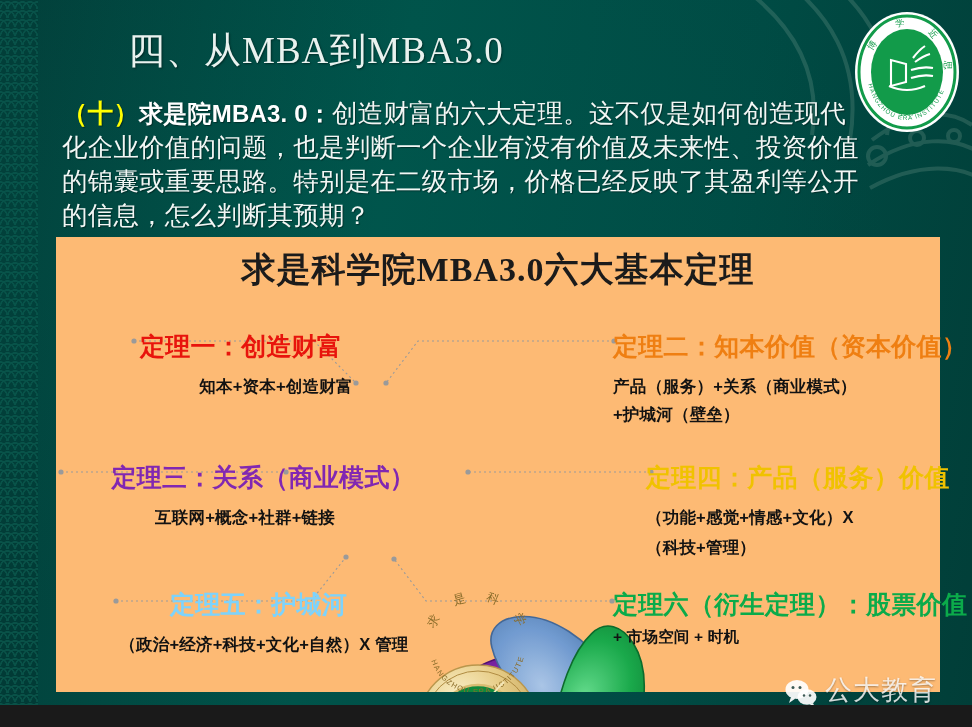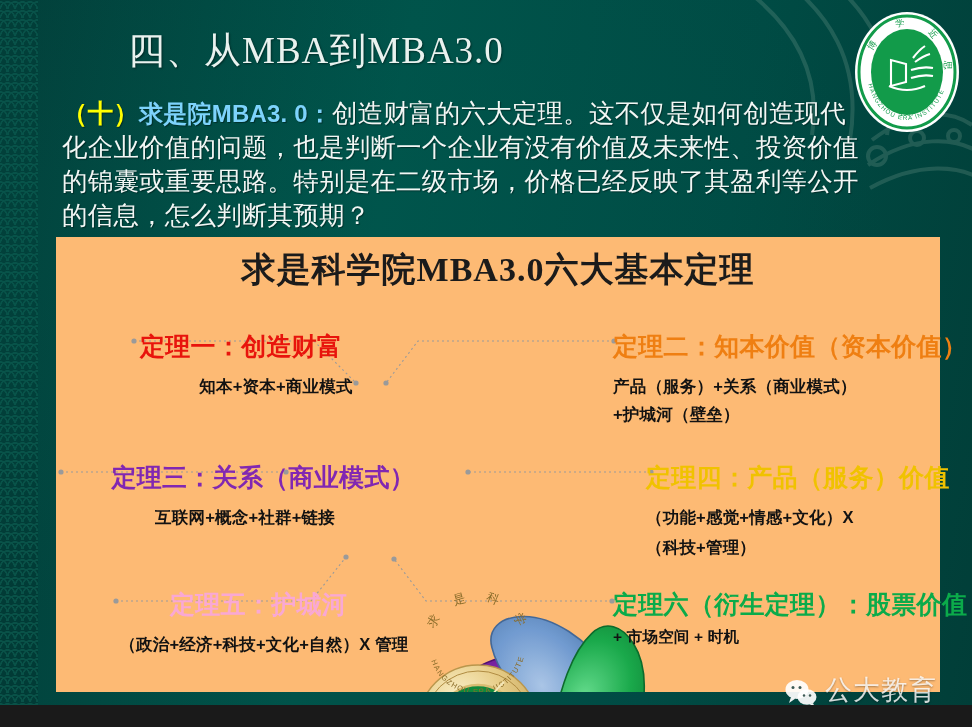--- a/index.html
+++ b/index.html
@@ -73,21 +73,21 @@
     left: 62px; top: 97px;
     width: 800px;
     font-family: "Liberation Serif", "DejaVu Serif", serif;
     font-size: 25.5px;
     line-height: 1.33;
     color: #f2f7f5;
     text-shadow: 1px 1px 1px rgba(0,0,0,.4);
     letter-spacing: .2px;
   }
   .body-text .hl {
-    color: #7dd3fc;
+    color: #ffffff;
     font-weight: bold;
     font-family: "Liberation Sans", "DejaVu Sans", sans-serif;
     font-size: 24px;
     text-align: right;
   }
   .body-text .hl-paren {
     color: #ffff00;
     font-weight: bold;
     font-family: "Liberation Serif", "DejaVu Serif", serif;
     font-size: 25.5px;
@@ -144,21 +144,21 @@
   #th4 { left: 646px;  top: 461px; width: 300px; }
   #th5 { left: 74px;   top: 588px; width: 380px; text-align: center; }
   #th5 .th-head { margin-left: 96px; text-align: left; }
   #th6 { left: 613px;  top: 588px; width: 335px; }
   #th6 .th-body { font-size: 15.5px; }
 
   .c-red    { color: #e8140c; }
   .c-orange { color: #ef7f12; }
   .c-purple { color: #8127b2; }
   .c-yellow { color: #f0c200; }
-  .c-cyan   { color: #f9a8d4; }
+  .c-cyan   { color: #7dd3fc; }
   .c-green  { color: #0bab4a; }
 
   
   .pinwheel {
     position: absolute;
     left: 345px; top: 330px;
     width: 306px; height: 320px;
   }
 
   
@@ -380,21 +380,21 @@
         <text x="70" y="146" font-size="8.5" fill="#f4e7b8" font-family="'Liberation Serif',serif">博</text>
         <text x="70" y="157" font-size="8.5" fill="#f4e7b8" font-family="'Liberation Serif',serif">学</text>
         <text x="70" y="168" font-size="8.5" fill="#f4e7b8" font-family="'Liberation Serif',serif">近</text>
         <text x="81" y="168" font-size="8.5" fill="#f4e7b8" font-family="'Liberation Serif',serif">思</text>
       </g>
     </svg>
   </div>
 
   <div class="theorem" id="th1">
     <span class="th-head c-red">定理一：创造财富</span>
-    <span class="th-body">知本+资本+商业模式</span>
+    <span class="th-body">知本+资本+创造财富</span>
   </div>
 
   <div class="theorem right-col" id="th2">
     <span class="th-head c-orange">定理二：知本价值（资本价值）</span>
     <span class="th-body">产品（服务）+关系（商业模式）</span>
     <span class="th-body" style="margin-top:2px">+护城河（壁垒）</span>
   </div>
 
   <div class="theorem" id="th3">
     <span class="th-head c-purple">定理三：关系（商业模式）</span>

